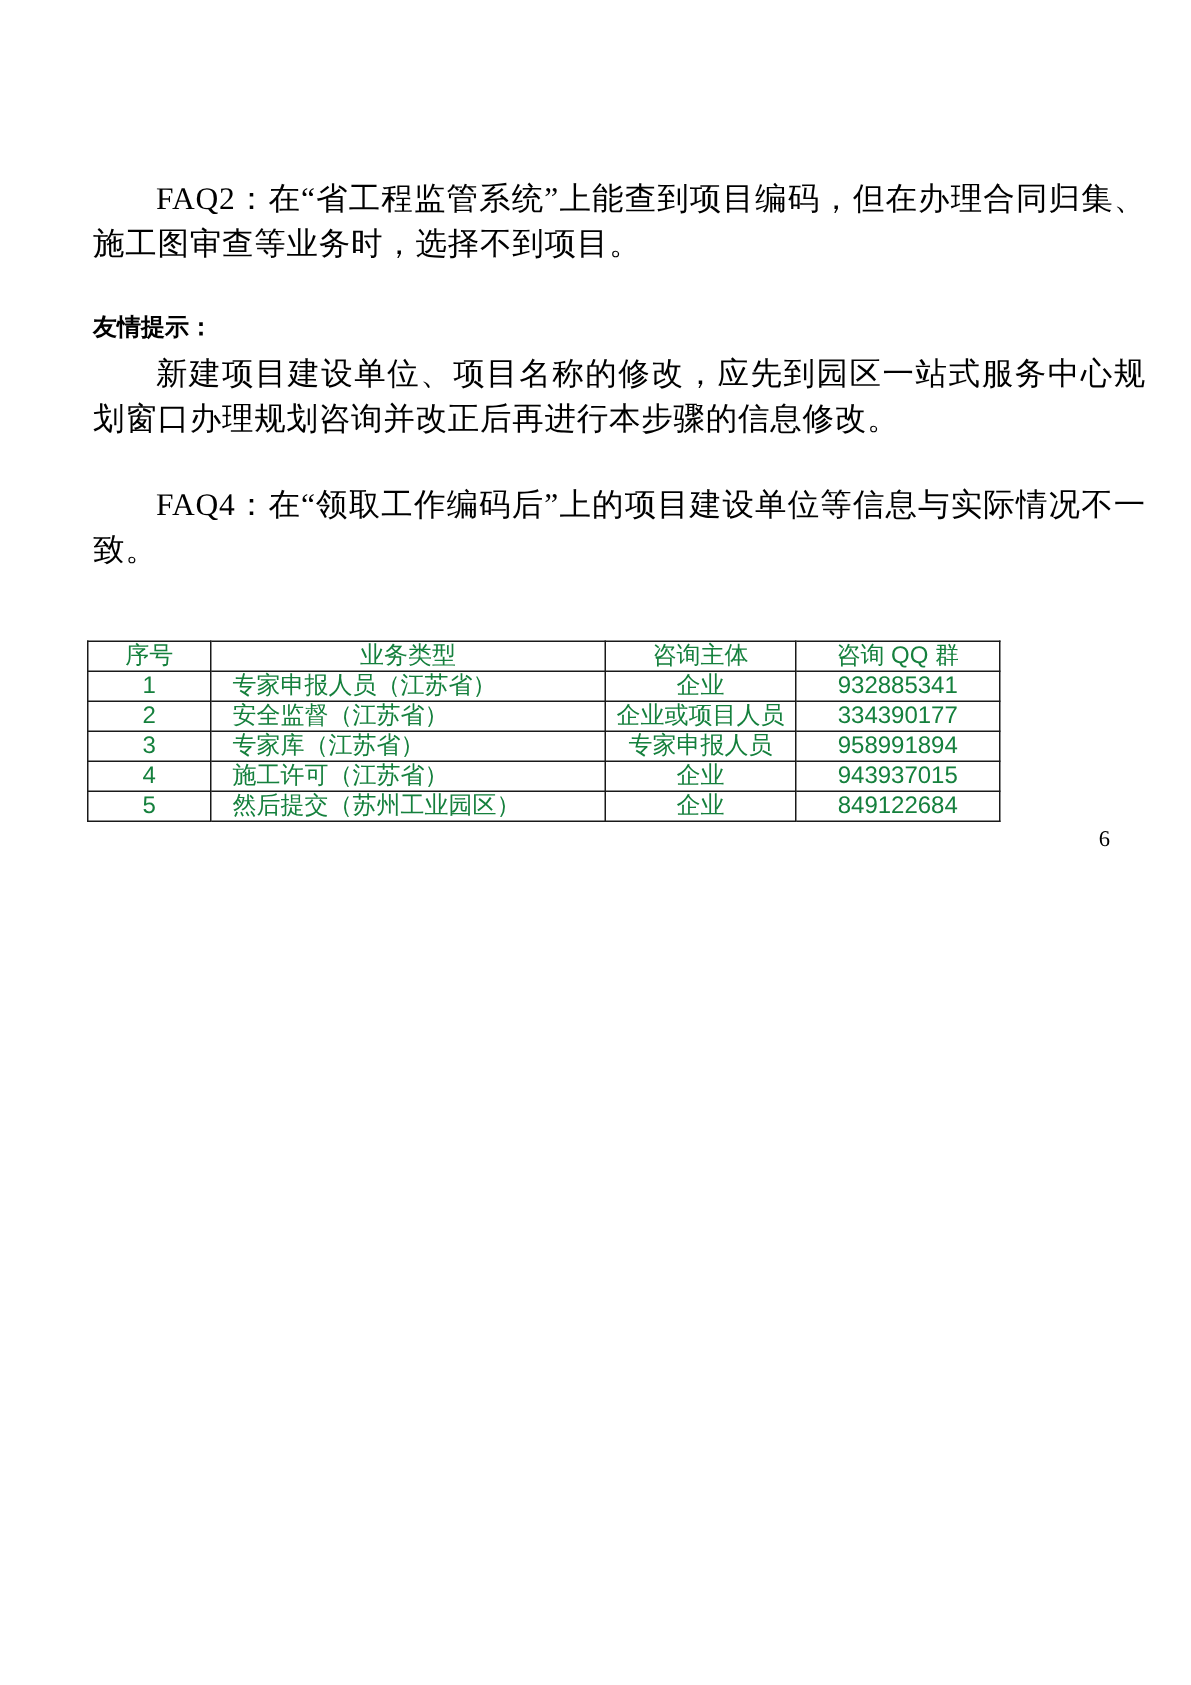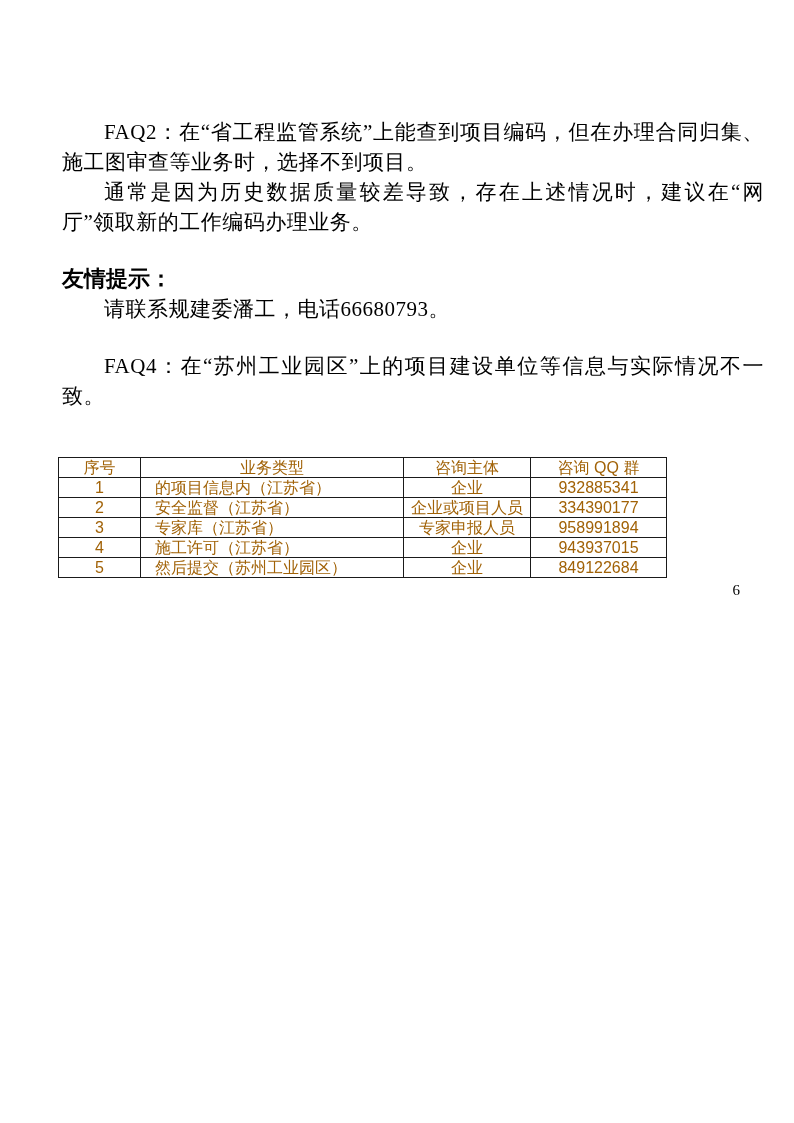--- a/index.html
+++ b/index.html
@@ -23,35 +23,35 @@
     font-size: 21px;
     line-height: 30px;
     text-align: justify;
     text-indent: 42px;
     letter-spacing: 0.5px;
   }
   .gap27 { height: 27px; }
   .gap16 { height: 16px; }
   .tip-heading {
     margin: 0;
-    font-size: 22px;
+    font-size: 16px;
     line-height: 30px;
     font-weight: bold;
     font-family: "Liberation Sans", "DejaVu Sans", sans-serif;
     text-indent: 0;
   }
   table.qq-table {
     border-collapse: collapse;
     table-layout: fixed;
     width: 608px;
     margin-left: -4px;
     margin-top: 3px;
     font-family: "Liberation Sans", "DejaVu Sans", sans-serif;
     font-size: 16px;
-    color: #a16207;
+    color: #15803d;
   }
   table.qq-table th,
   table.qq-table td {
     border: 1px solid #1a1a1a;
     height: 19px;
     line-height: 19px;
     padding: 0;
     text-align: center;
     font-weight: normal;
     overflow: hidden;
@@ -69,31 +69,30 @@
     line-height: 16px;
     font-family: "Liberation Serif", "DejaVu Serif", serif;
   }
 </style>
 </head>
 <body>
 
 <div class="page">
 
   <p class="para">FAQ2：在“省工程监管系统”上能查到项目编码，但在办理合同归集、施工图审查等业务时，选择不到项目。</p>
-  <p class="para">通常是因为历史数据质量较差导致，存在上述情况时，建议在“网厅”领取新的工作编码办理业务。</p>
 
   <div class="gap27"></div>
 
 
   <h2 class="tip-heading">友情提示：</h2>
-  <p class="para">请联系规建委潘工，电话66680793。</p>
+  <p class="para">新建项目建设单位、项目名称的修改，应先到园区一站式服务中心规划窗口办理规划咨询并改正后再进行本步骤的信息修改。</p>
 
   <div class="gap27"></div>
 
-  <p class="para">FAQ4：在“苏州工业园区”上的项目建设单位等信息与实际情况不一致。</p>
+  <p class="para">FAQ4：在“领取工作编码后”上的项目建设单位等信息与实际情况不一致。</p>
 
   <div class="gap27"></div>
 
 
   <div class="gap16"></div>
 
 
   <table class="qq-table">
     <colgroup>
       <col style="width:82px">
@@ -105,21 +104,21 @@
       <tr>
         <th>序号</th>
         <th>业务类型</th>
         <th>咨询主体</th>
         <th>咨询 QQ 群</th>
       </tr>
     </thead>
     <tbody>
       <tr>
         <td>1</td>
-        <td class="cell-type">的项目信息内（江苏省）</td>
+        <td class="cell-type">专家申报人员（江苏省）</td>
         <td>企业</td>
         <td>932885341</td>
       </tr>
       <tr>
         <td>2</td>
         <td class="cell-type">安全监督（江苏省）</td>
         <td>企业或项目人员</td>
         <td>334390177</td>
       </tr>
       <tr>

